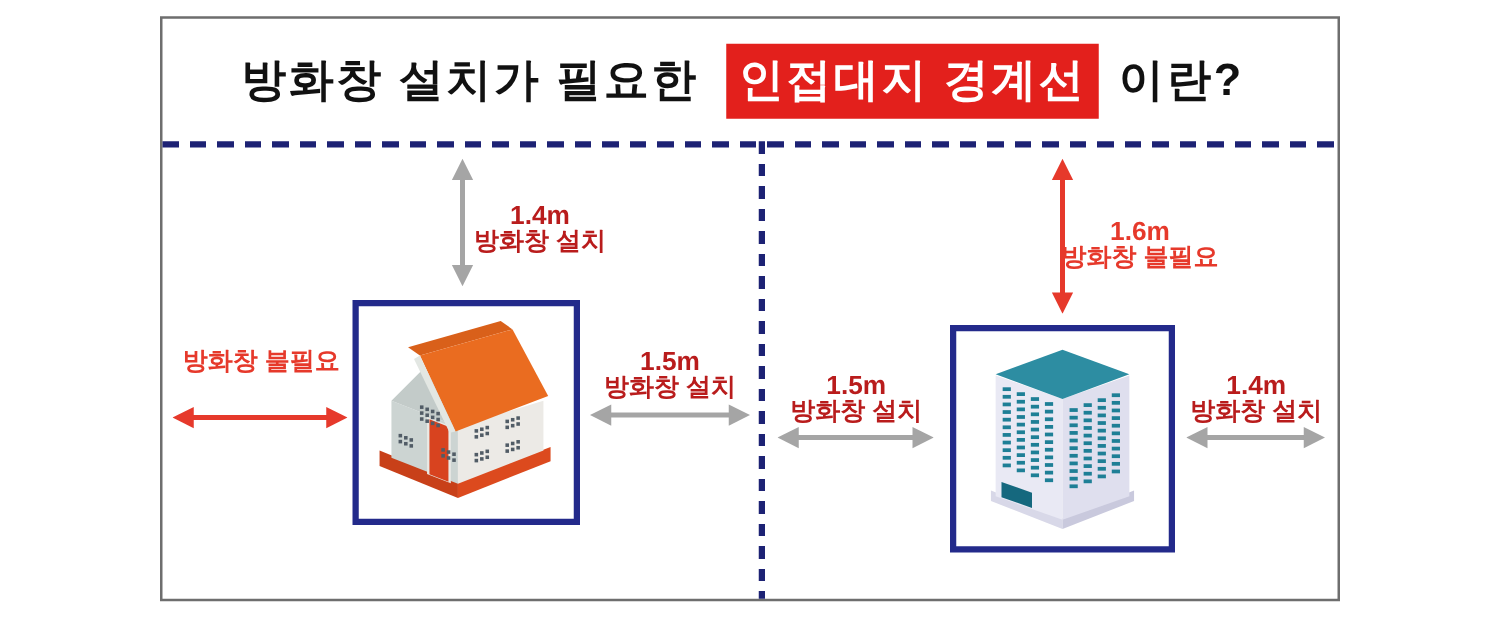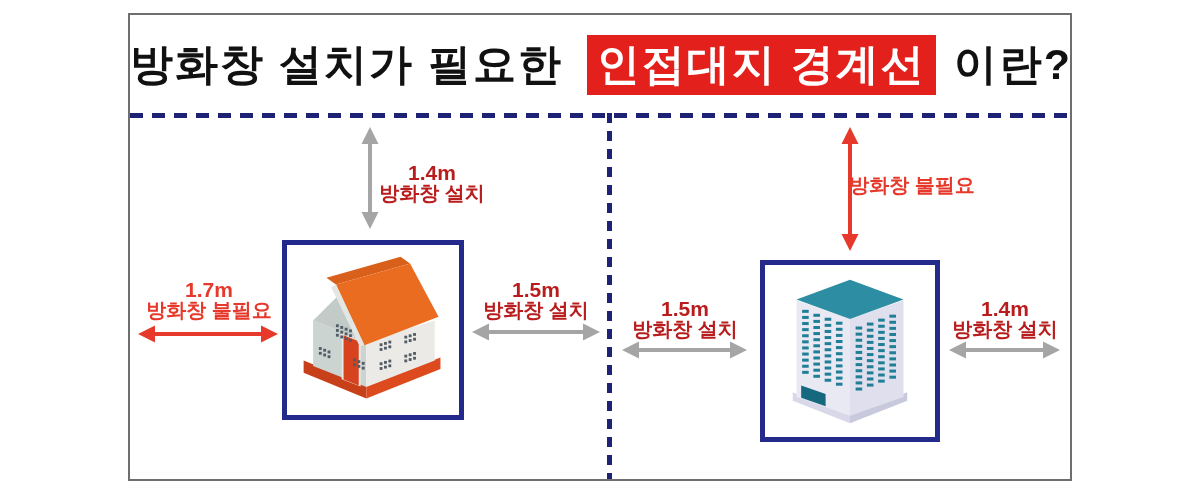--- a/index.html
+++ b/index.html
@@ -1,21 +1,21 @@
 <!DOCTYPE html>
 <html><head>
 <meta charset="utf-8">
 <style>
   html,body{margin:0;padding:0;background:#ffffff;}
   .canvas{position:relative;width:1200px;height:497px;background:#fff;
           font-family:"Liberation Sans","DejaVu Sans",sans-serif;overflow:hidden;}
   .frame{position:absolute;left:128px;top:13px;width:944px;height:468px;
          border:2px solid #6e6e6e;box-sizing:border-box;background:#fff;}
   .title{position:absolute;left:0;right:12px;top:20px;text-align:center;white-space:nowrap;
-         font-size:43px;font-weight:600;letter-spacing:2px;color:#111;line-height:54px;}
+         font-size:36px;font-weight:600;letter-spacing:2px;color:#111;line-height:54px;}
   .title .hl{display:inline-block;background:#e3201c;color:#fff;font-weight:700;
              padding:2px 10px 4px;margin:0 4px 0 10px;letter-spacing:2px;}
   .hdash{position:absolute;left:0;right:0;top:98px;height:5px;
          background:repeating-linear-gradient(to right,#1d2274 0 13px,transparent 13px 22px);}
   .vdash{position:absolute;left:477px;top:98px;bottom:0;width:5px;
          background:repeating-linear-gradient(to bottom,#1d2274 0 10px,transparent 10px 18px);}
   .lot{position:absolute;border:5px solid #232a8b;box-sizing:border-box;
        display:flex;align-items:center;justify-content:center;background:#fff;}
   .lot.left{left:152px;top:225px;width:182px;height:180px;}
   .lot.right{left:630px;top:245px;width:180px;height:182px;}
@@ -257,28 +257,28 @@
           <polygon points="0,12 17,3.5 17,20.5" fill="#a5a5a5"></polygon>
           <polygon points="111,12 94,3.5 94,20.5" fill="#a5a5a5"></polygon>
         </svg>
       </div>
 
     <div class="measure" style="left:227px;top:147px">
       <div class="dist">1.4m</div>
       <div class="note">방화창 설치</div>
     </div>
     <div class="measure red" style="left: 4px; top: 264px; color: rgb(230, 57, 43);">
-      <div class="dist">1.7m</div>
       <div class="note">방화창 불필요</div>
     </div>
     <div class="measure" style="left:331px;top:264px">
       <div class="dist">1.5m</div>
       <div class="note">방화창 설치</div>
     </div>
     <div class="measure red" style="left: 707px; top: 160px; color: rgb(230, 57, 43);">
+      <div class="dist">1.6m</div>
       <div class="note">방화창 불필요</div>
     </div>
     <div class="measure" style="left:480px;top:283px">
       <div class="dist">1.5m</div>
       <div class="note">방화창 설치</div>
     </div>
     <div class="measure" style="left:800px;top:283px">
       <div class="dist">1.4m</div>
       <div class="note">방화창 설치</div>
     </div>

